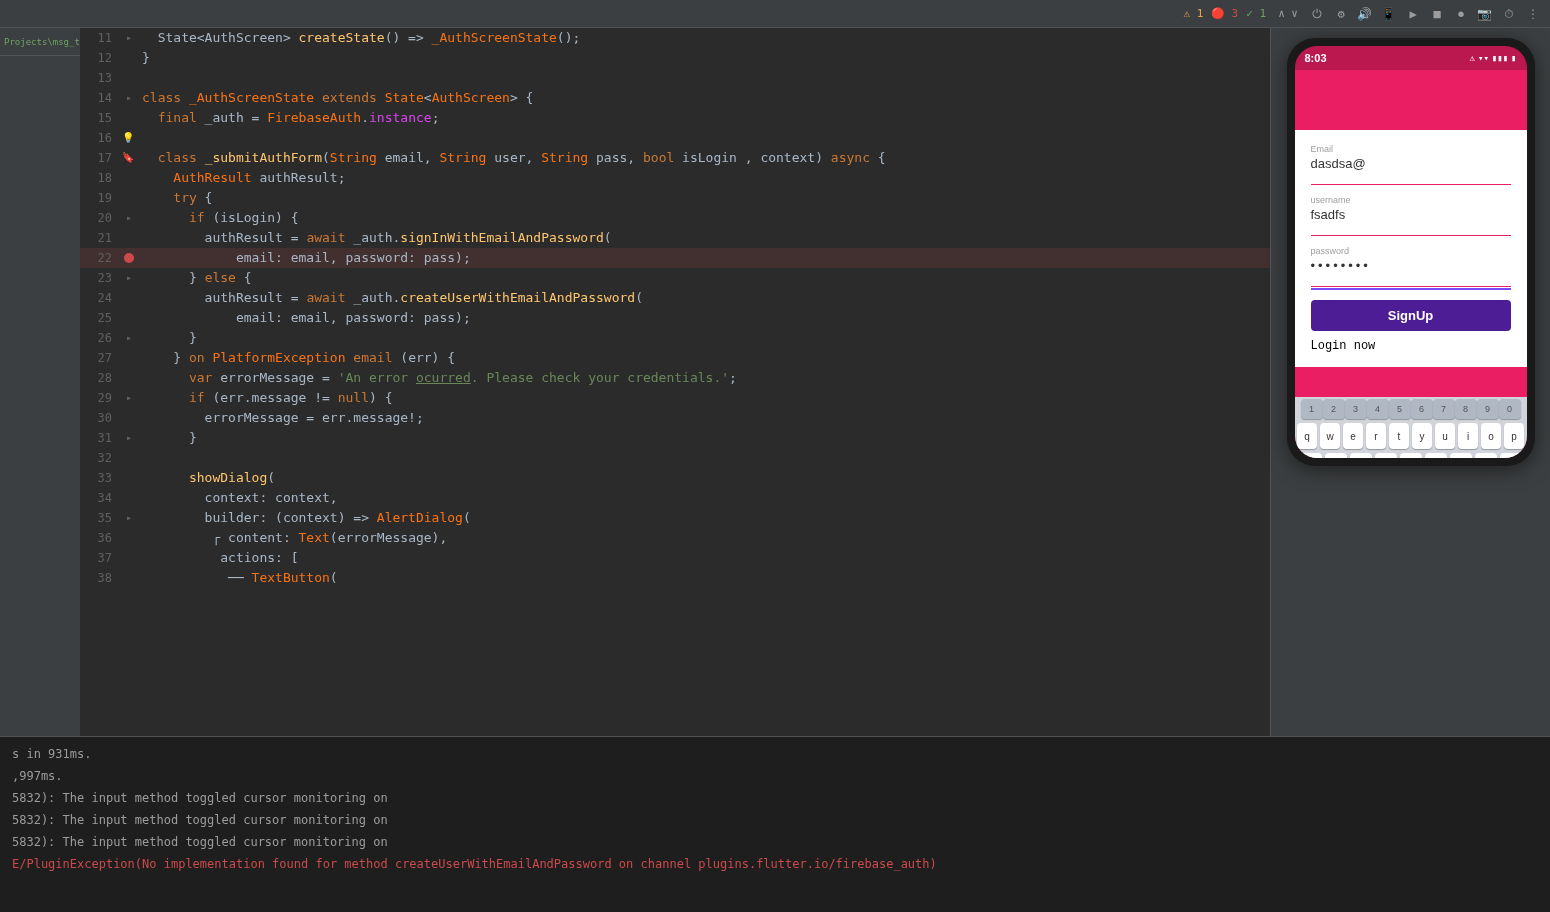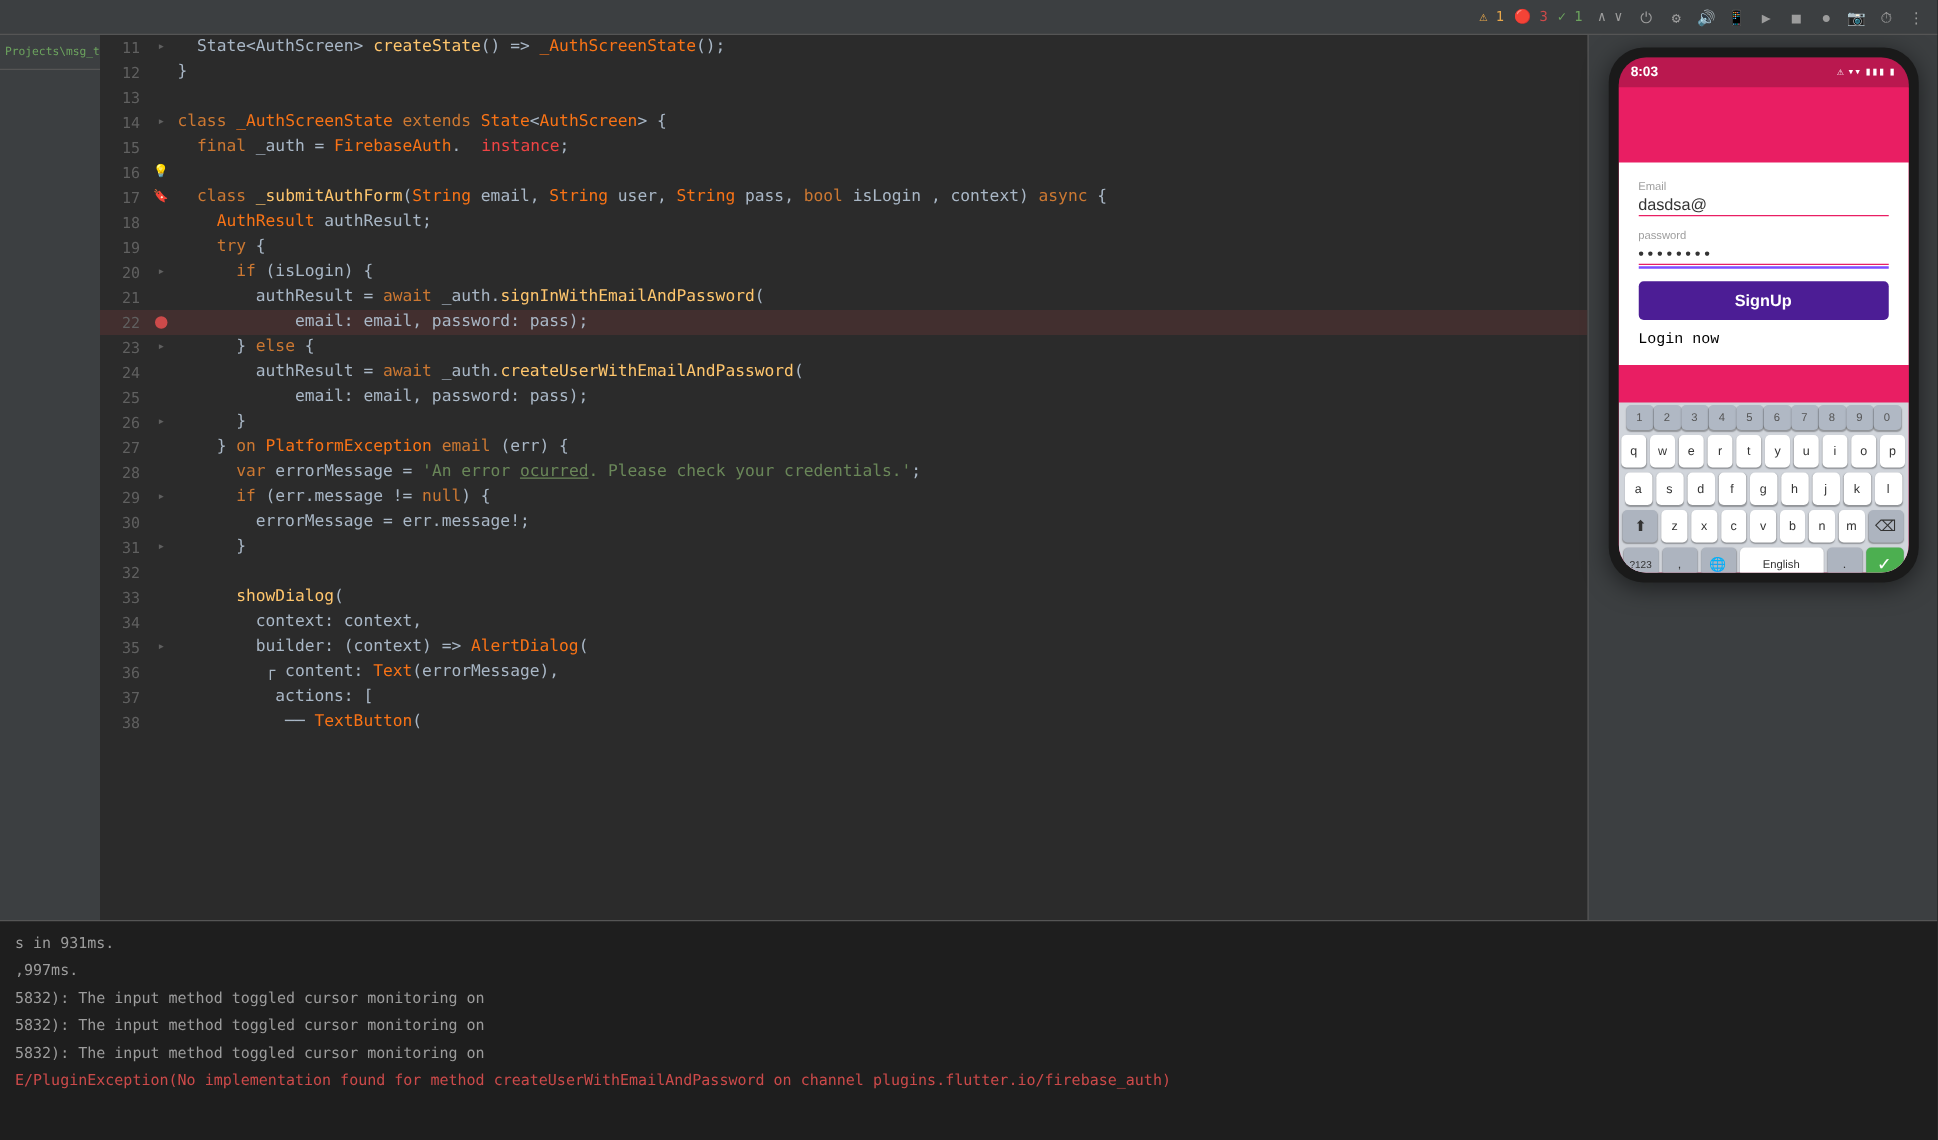--- a/index.html
+++ b/index.html
@@ -131,21 +131,21 @@
       padding-left: 4px;
       white-space: pre;
       color: #a9b7c6;
     }
 
     
     .kw { color: #cc7832; }
     .type { color: #f97316; }
     .fn { color: #ffc66d; }
     .str { color: #6a8759; }
-    .inst { color: #ef4444; margin-left: 16px; }
+    .inst { color: #d946ef; }
     .await-kw { color: #cc7832; }
     .error-line { background: rgba(204,74,74,0.15); }
 
     
     .right-panel {
       width: 280px;
       background: #3c3f41;
       flex-shrink: 0;
       display: flex;
       align-items: flex-start;
@@ -210,21 +210,21 @@
       font-size: 9px;
       color: #9e9e9e;
       font-family: sans-serif;
       margin-bottom: 2px;
     }
     .field-value {
       font-size: 13px;
       color: #333;
       font-family: sans-serif;
       border-bottom: 1px solid #e91e63;
-      padding-bottom: 1px;
+      padding-bottom: 13px;
       width: 100%;
     }
     .field-value.dots {
       letter-spacing: 3px;
       color: #333;
     }
     .signup-btn {
       background: #4c1d95;
       color: white;
       border: none;
@@ -570,20 +570,24 @@
         </div>
 
         <div style="background:#e91e63; height: 60px; flex-shrink:0;"></div>
 
         <div class="app-form-area">
           <div class="form-field">
             <div class="field-label">Email</div>
             <div class="field-value">dasdsa@</div>
           </div>
           <div class="form-field">
+            <div class="field-label">username</div>
+            <div class="field-value">fsadfs</div>
+          </div>
+          <div class="form-field">
             <div class="field-label">password</div>
             <div class="field-value dots">••••••••</div>
             <div style="height:2px; background:#7c4dff; margin-top:1px;"></div>
           </div>
           <div class="signup-btn">SignUp</div>
           <div class="login-link">Login now</div>
         </div>
 
         <div class="phone-pink-bottom"></div>
 

